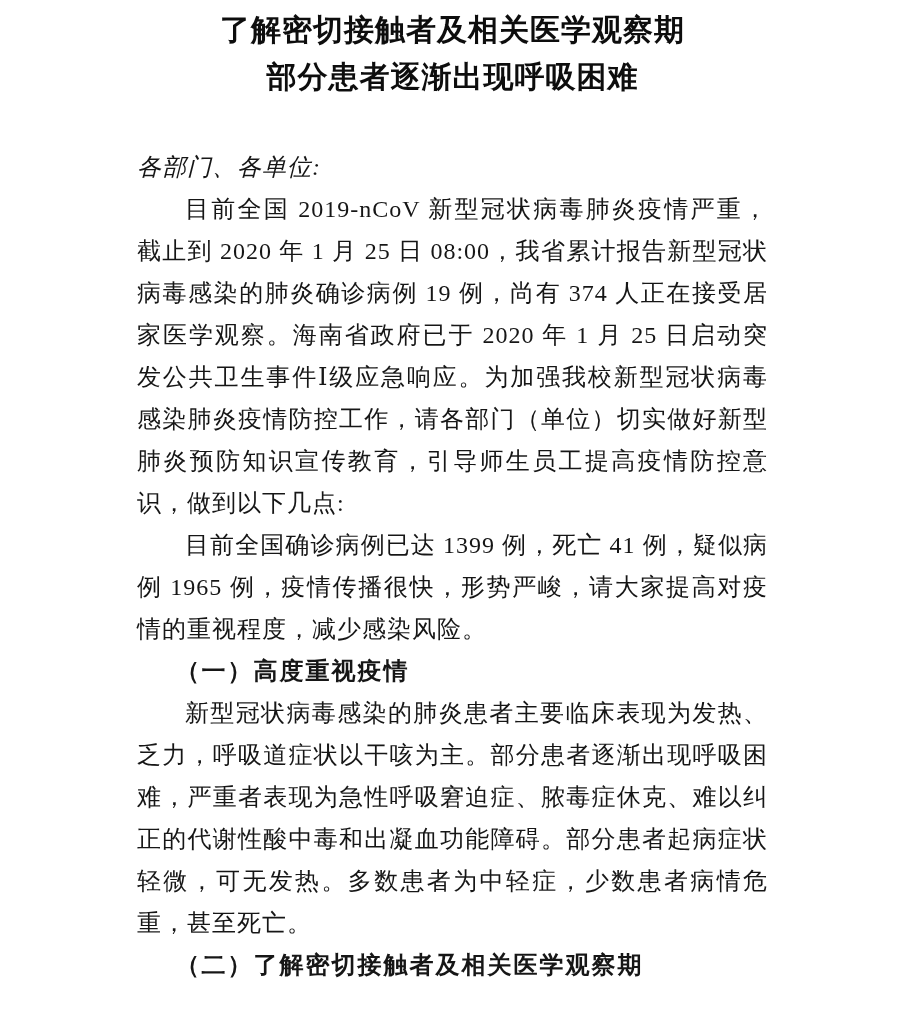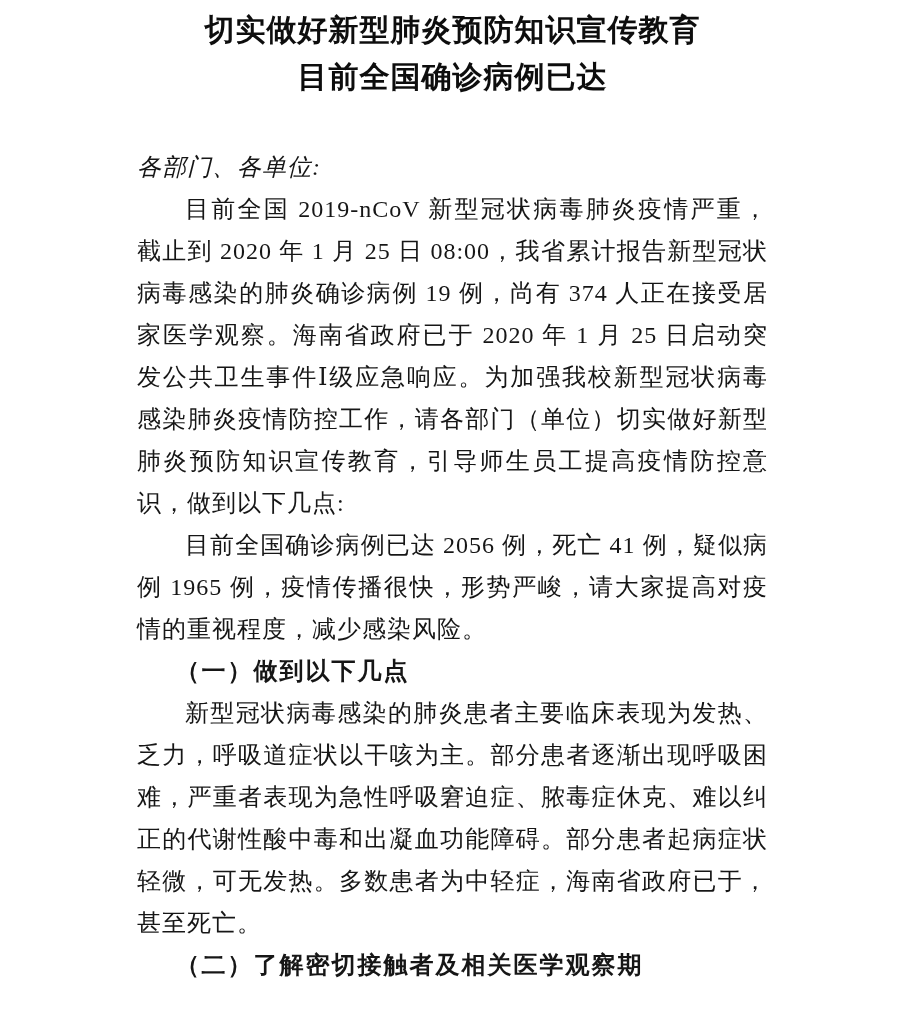--- a/index.html
+++ b/index.html
@@ -60,34 +60,34 @@
     font-family: "Liberation Sans", "DejaVu Sans", sans-serif;
     letter-spacing: 2px;
   }
 </style>
 </head>
 <body>
 
 <div class="page">
 
   <div class="doc-title">
-    <div>切实做好新型肺炎预防知识宣传教育</div>
-    <div>目前全国确诊病例已达</div>
+    <div>了解密切接触者及相关医学观察期</div>
+    <div>部分患者逐渐出现呼吸困难</div>
   </div>
 
   <div class="doc-body">
     <p class="salutation">各部门、各单位:</p>
 
     <p class="para">目前全国 2019-nCoV 新型冠状病毒肺炎疫情严重，截止到 2020 年 1 月 25 日 08:00，我省累计报告新型冠状病毒感染的肺炎确诊病例 19 例，尚有 374 人正在接受居家医学观察。海南省政府已于 2020 年 1 月 25 日启动突发公共卫生事件Ⅰ级应急响应。为加强我校新型冠状病毒感染肺炎疫情防控工作，请各部门（单位）切实做好新型肺炎预防知识宣传教育，引导师生员工提高疫情防控意识，做到以下几点:</p>
 
 
-    <p class="para">目前全国确诊病例已达 2056 例，死亡 41 例，疑似病例 1965 例，疫情传播很快，形势严峻，请大家提高对疫情的重视程度，减少感染风险。</p>
+    <p class="para">目前全国确诊病例已达 1399 例，死亡 41 例，疑似病例 1965 例，疫情传播很快，形势严峻，请大家提高对疫情的重视程度，减少感染风险。</p>
 
 
-    <p class="subheading">（一）做到以下几点</p>
+    <p class="subheading">（一）高度重视疫情</p>
 
-    <p class="para">新型冠状病毒感染的肺炎患者主要临床表现为发热、乏力，呼吸道症状以干咳为主。部分患者逐渐出现呼吸困难，严重者表现为急性呼吸窘迫症、脓毒症休克、难以纠正的代谢性酸中毒和出凝血功能障碍。部分患者起病症状轻微，可无发热。多数患者为中轻症，海南省政府已于，甚至死亡。</p>
+    <p class="para">新型冠状病毒感染的肺炎患者主要临床表现为发热、乏力，呼吸道症状以干咳为主。部分患者逐渐出现呼吸困难，严重者表现为急性呼吸窘迫症、脓毒症休克、难以纠正的代谢性酸中毒和出凝血功能障碍。部分患者起病症状轻微，可无发热。多数患者为中轻症，少数患者病情危重，甚至死亡。</p>
 
     <p class="subheading">（二）了解密切接触者及相关医学观察期</p>
 
   </div>
 
 </div>
 
 </body></html>

